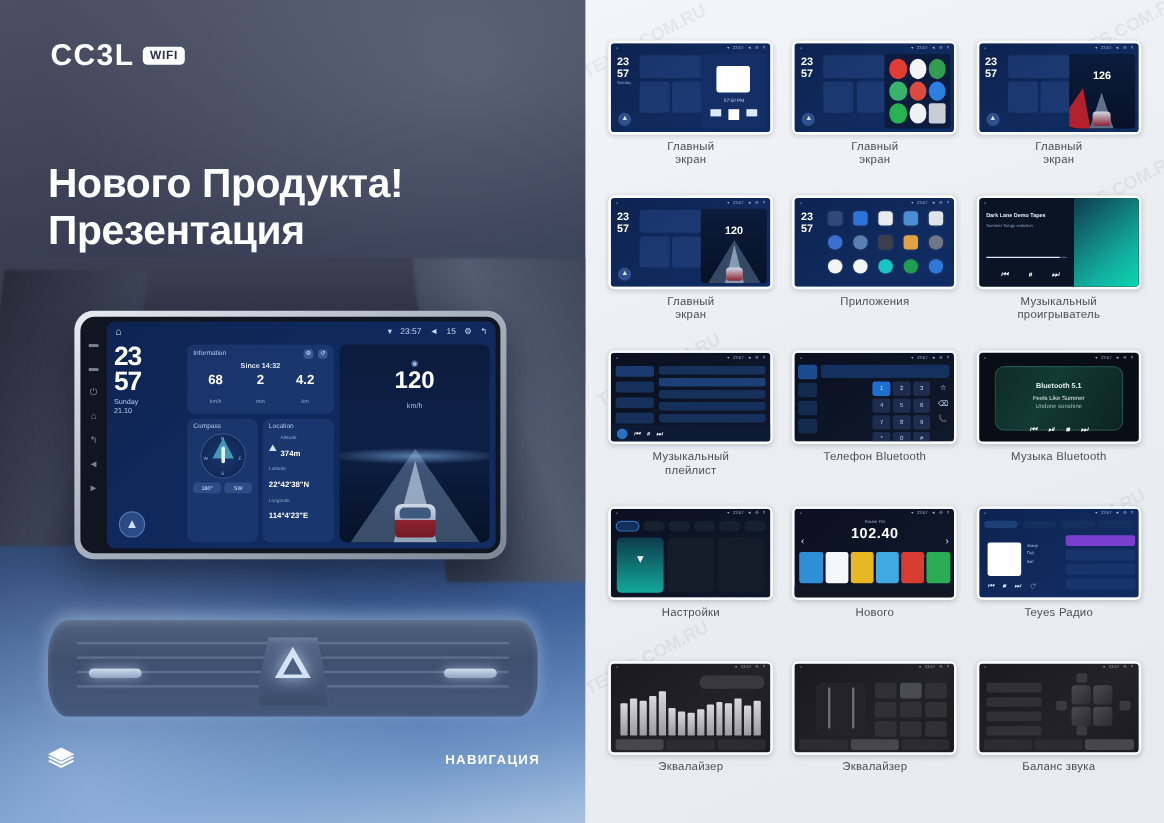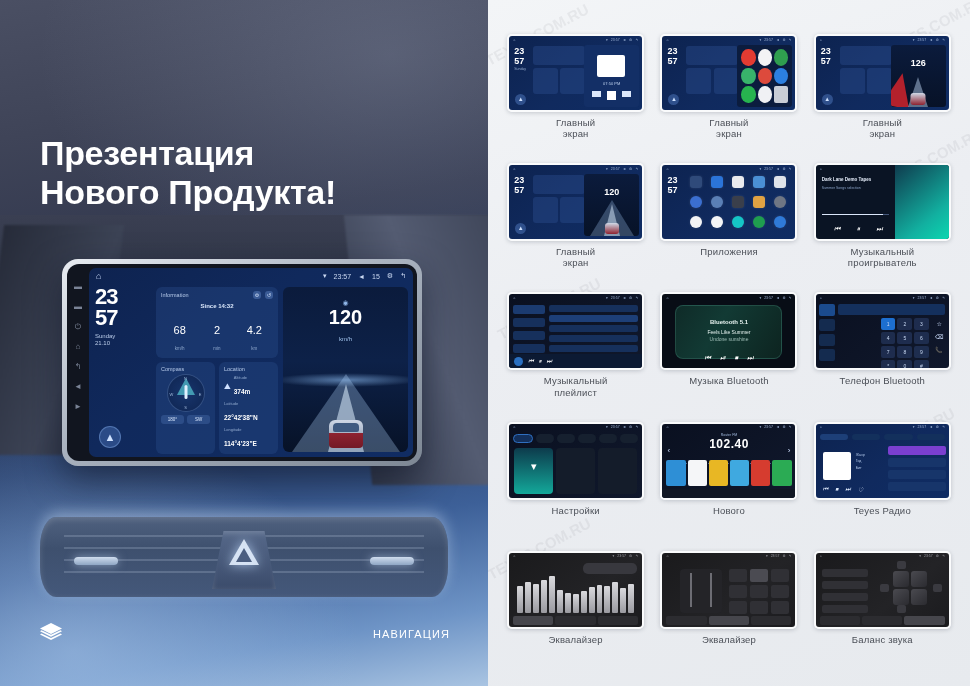--- a/index.html
+++ b/index.html
@@ -95,21 +95,21 @@
   .col-mid { width:122px; display:flex; flex-direction:column; gap:4px; }
   .card { background:rgba(38,70,130,.45); border-radius:6px; padding:4px 5px; }
   .card-hd { display:flex; align-items:center; color:#b4c8e8; font-size:5.5px; }
   .card-hd .dots { margin-left:auto; display:flex; gap:4px; }
   .dot-btn { width:8px; height:8px; border-radius:3px; background:rgba(120,160,225,.35);
              color:#d3e2fb; font-size:5px; text-align:center; line-height:8px; }
   .since { text-align:center; color:#dae7fb; font-size:6px; font-weight:bold;
            margin:4px 0 3px; }
   .trio { display:flex; }
   .trio div { flex:1; text-align:center; }
-  .trio b { display:block; color:#fff; font-size:11px; font-weight:normal; line-height:1;margin-top:13px; }
+  .trio b { display:block; color:#fff; font-size:11px; font-weight:bold; line-height:1; }
   .trio span { color:#8fa8cd; font-size:4.5px; }
   .row2 { display:flex; gap:4px; flex:1; }
   .row2 .card { flex:1; }
   .compass { position:relative; width:38px; height:38px; margin:2px auto 0;
      border-radius:50%; background:radial-gradient(circle,#18356c,#0e2450);
      border:1px solid rgba(130,170,230,.3); }
   .comp-cone { position:absolute; left:50%; top:3px; transform:translateX(-50%);
      width:0;height:0;border-left:9px solid transparent;border-right:9px solid transparent;
      border-bottom:17px solid rgba(90,210,220,.65); }
   .comp-n { position:absolute; left:50%; top:48%; transform:translate(-50%,-50%);
@@ -137,21 +137,21 @@
   .horizon { position:absolute; left:-10%; right:-10%; top:52%; height:14px;
      background:radial-gradient(ellipse at center, rgba(150,200,255,.55), transparent 70%); }
   .veh { position:absolute; left:50%; bottom:4px; transform:translateX(-50%);
      width:34px; height:28px; border-radius:6px 6px 4px 4px;
      background:linear-gradient(180deg,#cfd8e6 0%,#aab6c8 46%,#8e2230 48%,#731a26 100%); }
   .veh:before{content:"";position:absolute;left:4px;top:3px;right:4px;height:9px;
      background:#3f5a80;border-radius:4px 4px 2px 2px;}
 
   .hero-bottom-icon { position:absolute; left:38px; bottom:42px; width:26px; height:22px; }
   .hero-nav { position:absolute; right:38px; bottom:46px; color:#fff; font-size:11px;
-              font-weight:normal; letter-spacing:1.1px; }
+              font-weight:bold; letter-spacing:1.1px; }
 
   
   .grid-panel { position:relative; width:482px; height:686px;
      background:linear-gradient(160deg,#f3f5f7 0%,#eceef2 40%,#e7eaee 100%);
      padding:34px 14px 10px; }
   .gp-watermark { position:absolute; inset:0; pointer-events:none; overflow:hidden; }
   .wm { position:absolute; color:rgba(120,120,125,.10); font-size:15px;
         font-weight:bold; transform:rotate(-28deg); white-space:nowrap; }
   .grid { display:grid; grid-template-columns:repeat(3,1fr);
           grid-template-rows:repeat(5,1fr); gap:4px 6px; height:642px; }
@@ -234,24 +234,28 @@
      width:9px; height:8px; }
 </style>
 </head>
 <body>
 
 <div class="page">
 
   <div class="hero">
     <div class="hero-sky"></div>
 
+    <div class="logo">
+      <span class="logo-txt">CC3L</span>
+      <span class="logo-badge">WIFI</span>
+    </div>
 
     <div class="hero-h2">
+      <div>Нового Продукта!</div>
       <div>Презентация</div>
-      <div>Нового Продукта!</div>
     </div>
 
     <div class="car">
       <div class="dash-top"></div>
       <div class="pillar-l"></div>
       <div class="pillar-r"></div>
       <div class="hood"></div>
 
       <div class="vent-band">
         <div class="vent-line" style="top:18px"></div>
@@ -637,47 +641,20 @@
             <i>⏮</i>
               <i>⏸</i>
               <i>⏭</i>
           </div>
         </div>
         <div class="cap" style="white-space:pre-line">Музыкальный
 плейлист</div>
       </div>
 
       <div class="cell">
-        <div class="thumb t-dark" style="background:#080d16">
-          <div class="tsb">
-              <i>⌂</i>
-              <span class="r">
-                <i>▾</i>
-                <i>23:57</i>
-                <i>◄</i>
-                <i>⚙</i>
-                <i>↰</i>
-              </span>
-            </div>
-          <div class="bt-card">
-            <div class="bt-t"><b>Bluetooth 5.1</b></div>
-            <div class="bt-t" style="margin-top:4px">Feels Like Summer</div>
-            <div class="bt-t" style="margin-top:1px;color:#9fbdb6">Undone sunshine</div>
-            <div class="bt-ctrl">
-              <i>⏮</i>
-              <i>⏯</i>
-              <i>⏹</i>
-              <i>⏭</i>
-            </div>
-          </div>
-        </div>
-        <div class="cap" style="white-space:pre-line">Музыка Bluetooth</div>
-      </div>
-
-      <div class="cell">
         <div class="thumb t-dark">
           <div class="tsb">
               <i>⌂</i>
               <span class="r">
                 <i>▾</i>
                 <i>23:57</i>
                 <i>◄</i>
                 <i>⚙</i>
                 <i>↰</i>
               </span>
@@ -703,20 +680,47 @@
               <b>0</b>
               <b>#</b>
           </div>
           <div style="position:absolute;right:3px;top:24px;width:13px;color:#cfe0ff;font-size:6px;text-align:center;line-height:13px">
             <div>☆</div>
             <div>⌫</div>
             <div>📞</div>
           </div>
         </div>
         <div class="cap" style="white-space:pre-line">Телефон Bluetooth</div>
+      </div>
+
+      <div class="cell">
+        <div class="thumb t-dark" style="background:#080d16">
+          <div class="tsb">
+              <i>⌂</i>
+              <span class="r">
+                <i>▾</i>
+                <i>23:57</i>
+                <i>◄</i>
+                <i>⚙</i>
+                <i>↰</i>
+              </span>
+            </div>
+          <div class="bt-card">
+            <div class="bt-t"><b>Bluetooth 5.1</b></div>
+            <div class="bt-t" style="margin-top:4px">Feels Like Summer</div>
+            <div class="bt-t" style="margin-top:1px;color:#9fbdb6">Undone sunshine</div>
+            <div class="bt-ctrl">
+              <i>⏮</i>
+              <i>⏯</i>
+              <i>⏹</i>
+              <i>⏭</i>
+            </div>
+          </div>
+        </div>
+        <div class="cap" style="white-space:pre-line">Музыка Bluetooth</div>
       </div>
 
       <div class="cell">
         <div class="thumb t-dark">
           <div class="tsb">
               <i>⌂</i>
               <span class="r">
                 <i>▾</i>
                 <i>23:57</i>
                 <i>◄</i>

